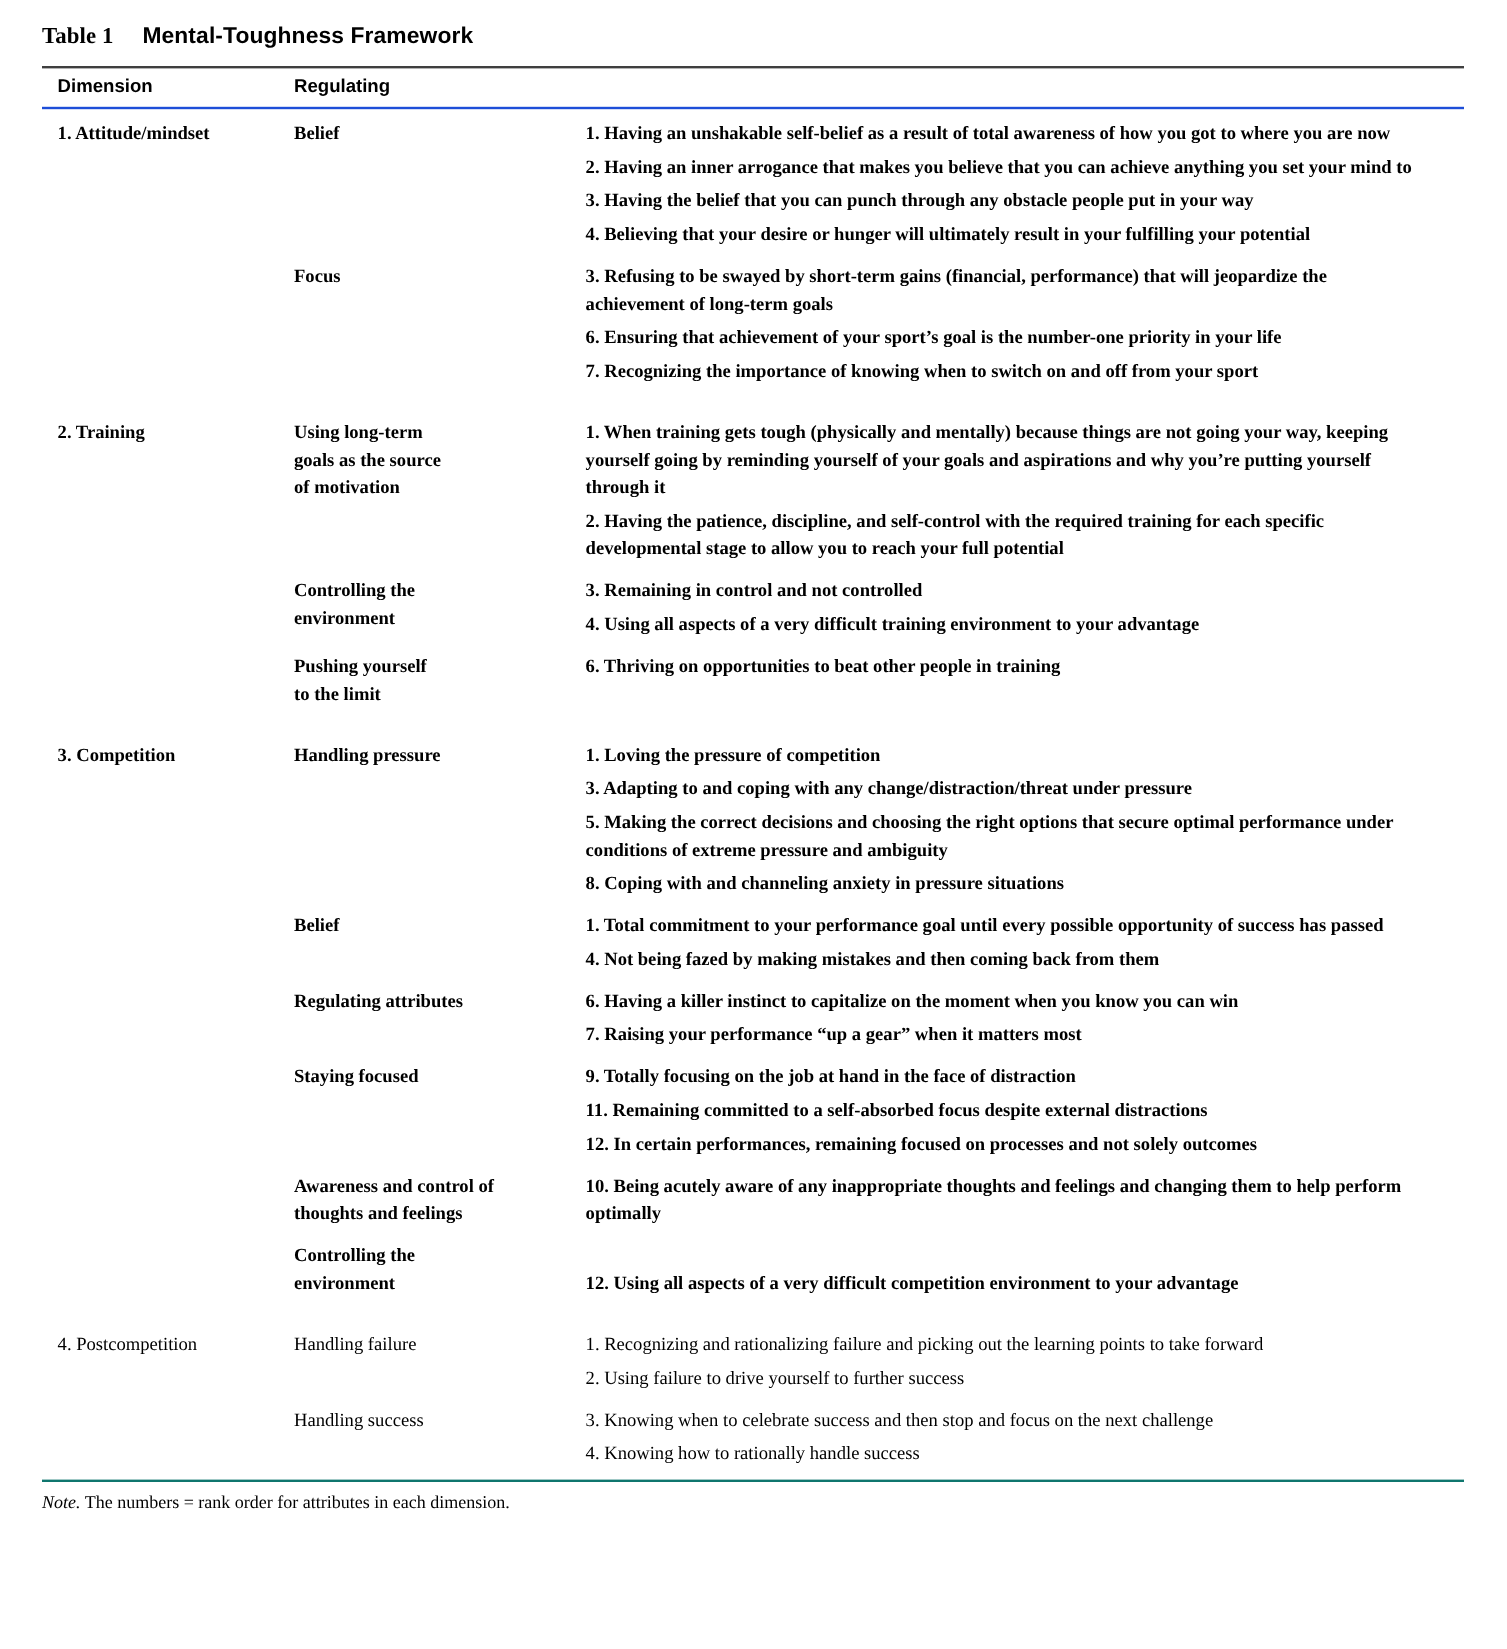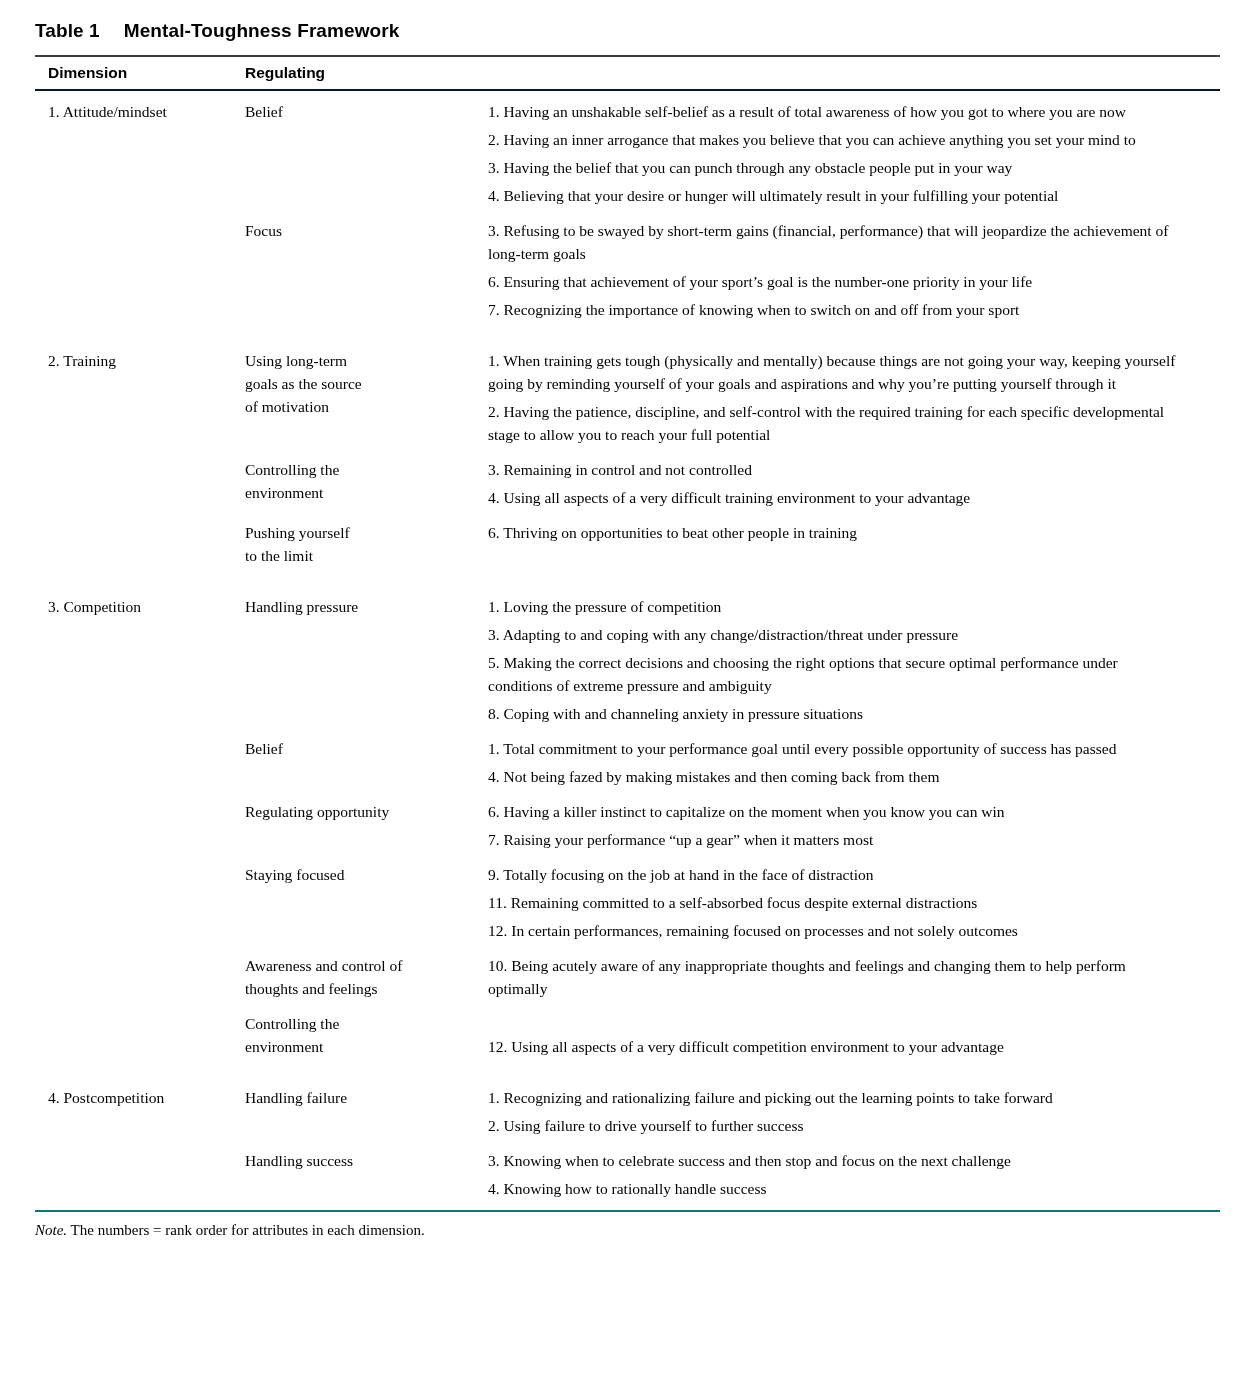--- a/index.html
+++ b/index.html
@@ -16,36 +16,36 @@
   .page {
     padding: 12px 36px 10px 35px;
   }
   .table-title {
     font-family: "Liberation Sans", sans-serif;
     font-weight: bold;
     font-size: 19px;
     padding: 8px 0 13px 0;
     letter-spacing: 0.1px;
   }
-  .table-title .tlabel { margin-right: 24px; }
+  .table-title .tlabel { margin-right: 24px; font-family: Liberation Serif, serif; }
 
   .thead {
     border-top: 2px solid #3f3f3f;
-    border-bottom: 2px solid #0f172a;
+    border-bottom: 2px solid #1d4ed8;
     display: grid;
     grid-template-columns: 197px 243px 1fr;
     padding: 7px 0 7px 13px;
     font-family: "Liberation Sans", sans-serif;
     font-weight: bold;
     font-size: 15.5px;
   }
 
   .tbody { padding-top: 9px; }
 
-  .dim-group:not(:last-child) { margin-bottom: 28px; }
+  .dim-group:not(:last-child) { margin-bottom: 28px; font-weight: bold; }
 
   .sub-row {
     display: grid;
     grid-template-columns: 197px 243px 1fr;
     padding-left: 13px;
     margin-bottom: 12px;
   }
   .sub-row:last-child { margin-bottom: 10px; }
 
   .dim-cell {
@@ -156,21 +156,21 @@
           <div class="sub-row">
             <div class="dim-cell"></div>
             <div class="sub-cell">Belief</div>
             <div class="items-cell">
               <p>1. Total commitment to your performance goal until every possible opportunity of success has passed</p>
               <p>4. Not being fazed by making mistakes and then coming back from them</p>
             </div>
           </div>
           <div class="sub-row">
             <div class="dim-cell"></div>
-            <div class="sub-cell">Regulating opportunity</div>
+            <div class="sub-cell">Regulating attributes</div>
             <div class="items-cell">
               <p>6. Having a killer instinct to capitalize on the moment when you know you can win</p>
               <p>7. Raising your performance “up a gear” when it matters most</p>
             </div>
           </div>
           <div class="sub-row">
             <div class="dim-cell"></div>
             <div class="sub-cell">Staying focused</div>
             <div class="items-cell">
               <p>9. Totally focusing on the job at hand in the face of distraction</p>

